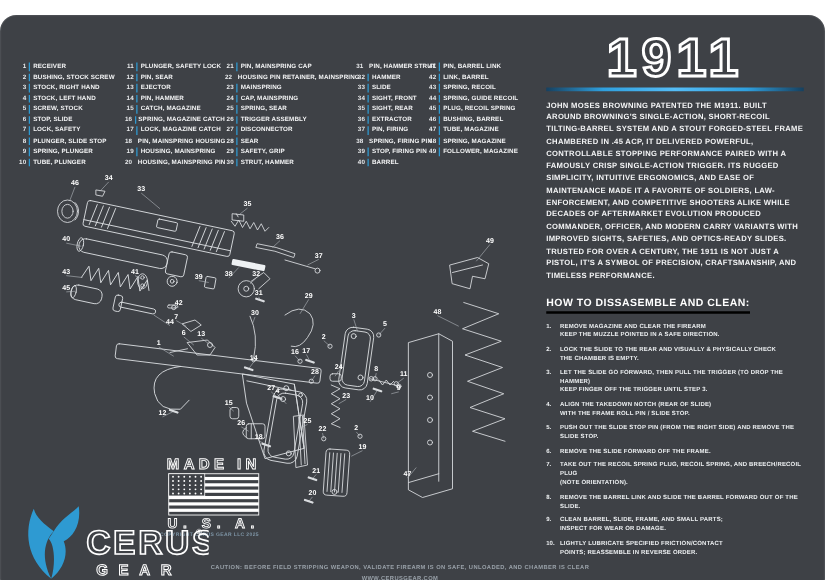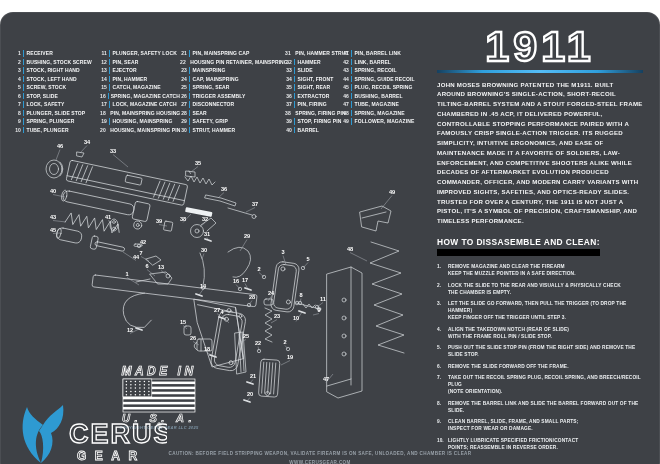--- a/index.html
+++ b/index.html
@@ -21,28 +21,28 @@
   .pnm{color:#f4f5f6;line-height:8.5px;white-space:nowrap;}
   
   .right-panel{position:absolute;left:437px;top:14px;width:206px;}
   .title-svg{display:block;width:206px;height:42px;}
   .title-text{font-family:"Liberation Sans",sans-serif;font-weight:bold;font-size:43px;
     letter-spacing:4px;fill:none;stroke:#ffffff;stroke-width:2.3px;}
   .blue-line{height:2.5px;margin:2px 0 7px 0;
     background:linear-gradient(90deg,#16405f 0%,#2f9fdd 22%,#55bdf7 50%,#2f9fdd 78%,#16405f 100%);}
   .descr{font-size:6.1px;font-weight:bold;line-height:1.6;letter-spacing:0.25px;color:#f4f5f6;}
   .howto-heading{display:inline-block;font-size:8.4px;font-weight:bold;letter-spacing:0.4px;
-    color:#ffffff;border-bottom:7px solid #000000;padding-bottom:2.5px;margin:11px 0 8px 0;}
+    color:#ffffff;border-bottom:2px solid #000000;padding-bottom:2.5px;margin:11px 0 8px 0;}
   .steps{display:flex;flex-direction:column;}
   .step{display:flex;margin-bottom:4.6px;}
   .snum{width:11px;flex:none;font-size:4.8px;font-weight:bold;line-height:1.45;color:#eceff1;}
   .stext{font-size:4.8px;font-weight:bold;line-height:1.45;letter-spacing:0.15px;
     color:#eceff1;white-space:pre-line;}
   
-  .madein{position:absolute;left:116px;top:352px;width:86px;text-align:center;font-style:italic;}
+  .madein{position:absolute;left:128px;top:352px;width:86px;text-align:left;}
   .madein-svg{display:block;width:86px;height:60px;}
   .madein-top{font-family:"Liberation Sans",sans-serif;font-weight:bold;font-size:12px;
     letter-spacing:3.5px;fill:none;stroke:#fff;stroke-width:0.75px;text-anchor:middle;}
   .madein-bottom{font-family:"Liberation Sans",sans-serif;font-weight:bold;font-size:11px;
     letter-spacing:4.5px;fill:none;stroke:#fff;stroke-width:0.7px;text-anchor:middle;}
   .copyright{font-size:4px;font-weight:bold;color:#7e95a6;letter-spacing:0.3px;margin-top:1px;}
   
   .diagram{position:absolute;left:0;top:0;width:660px;height:464px;pointer-events:none;}
   
   .logo{position:absolute;left:13px;bottom:7px;width:154px;height:66px;text-align:center;}

